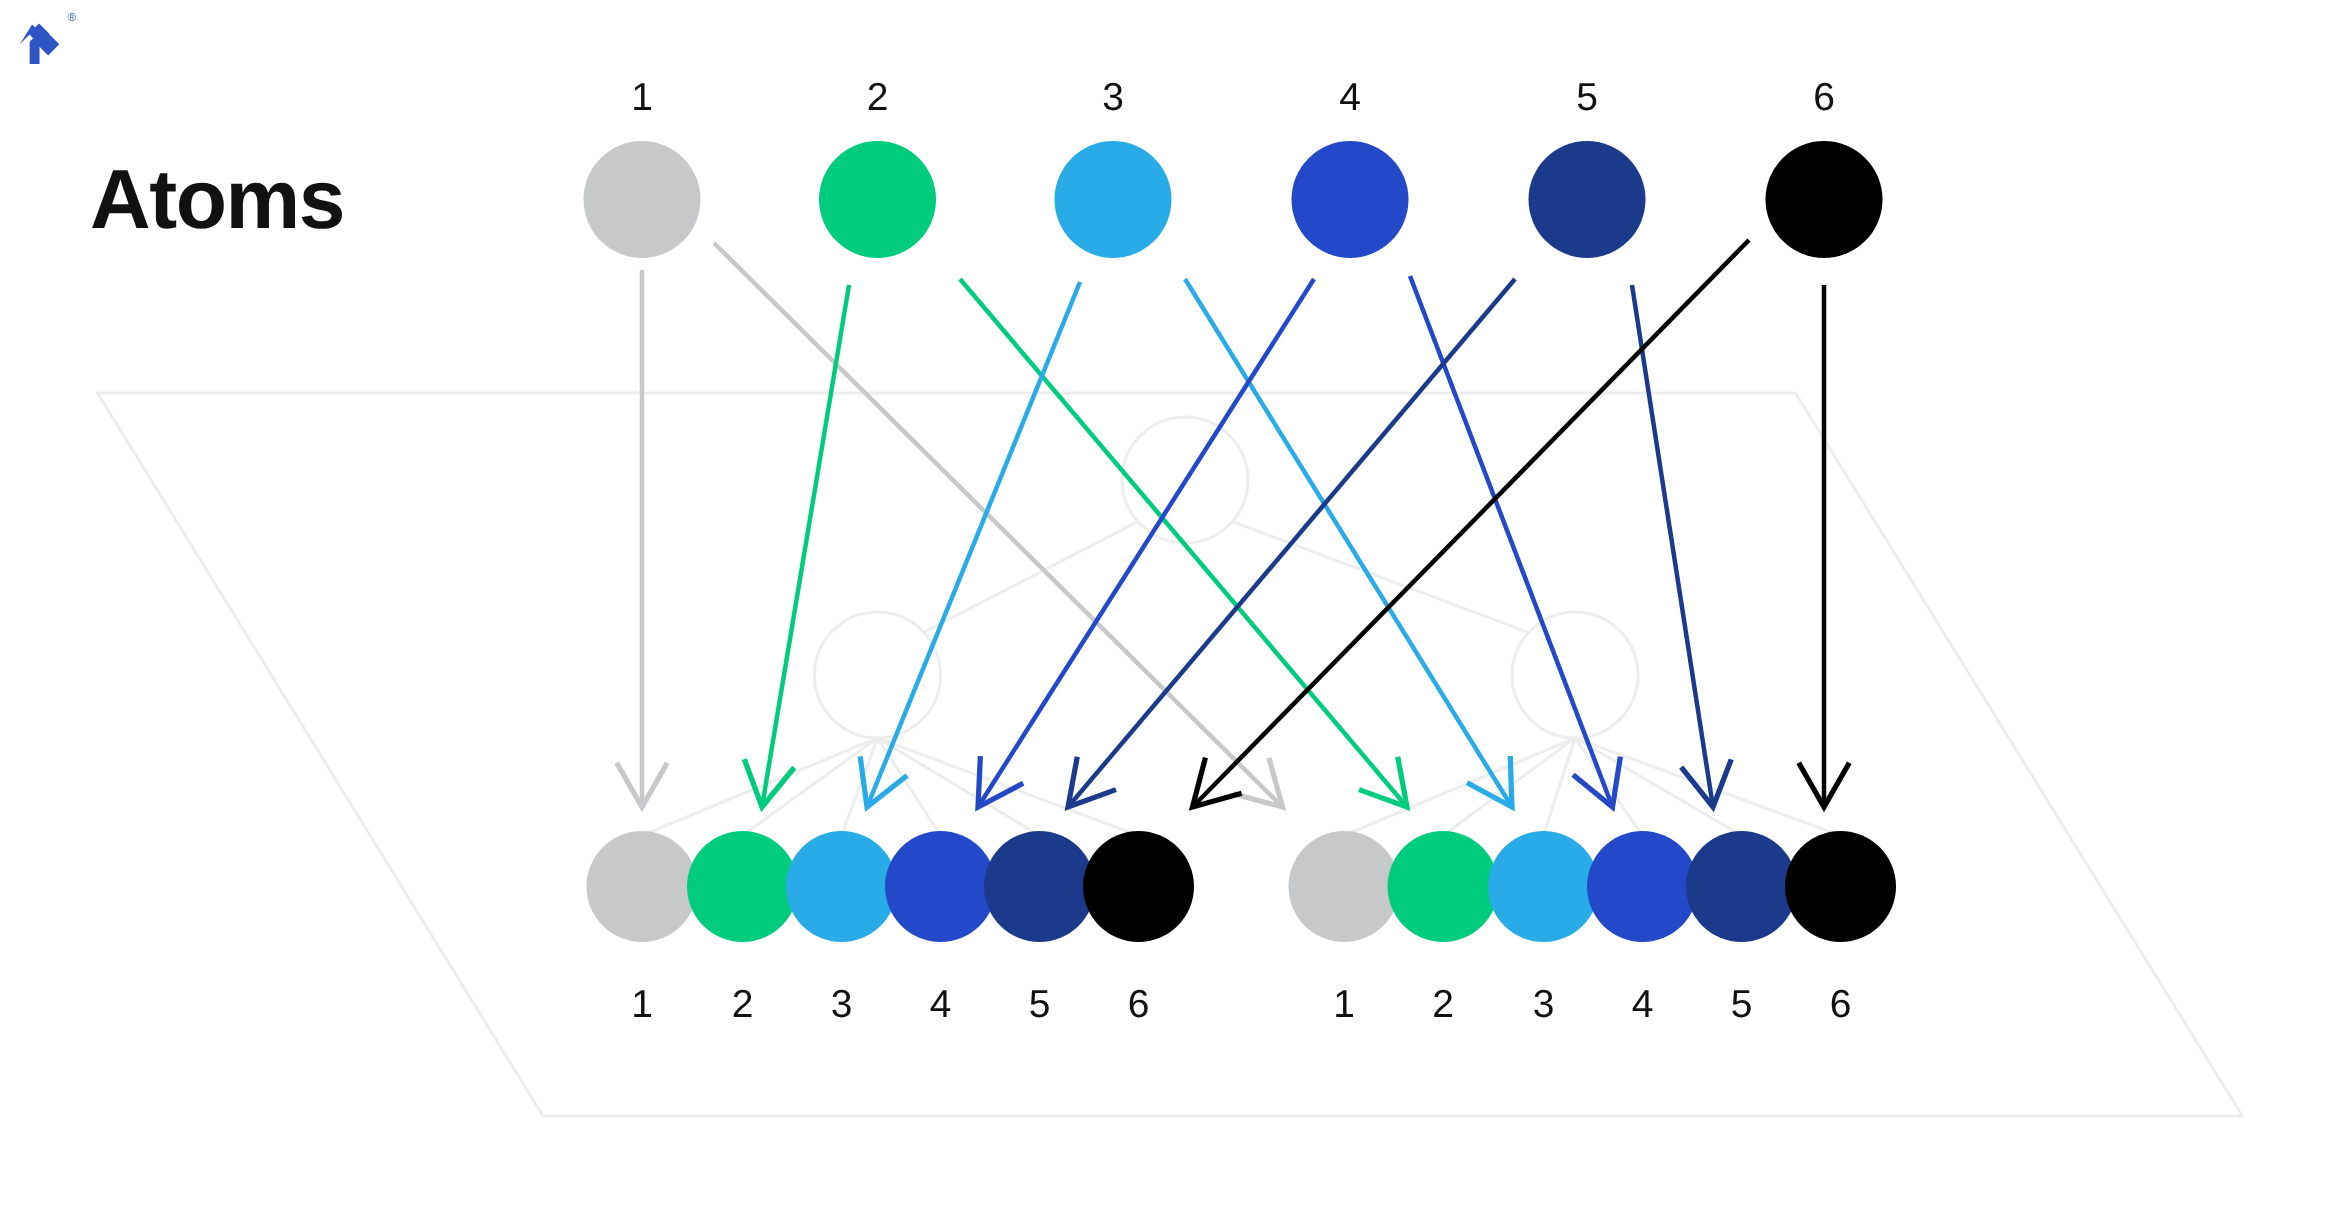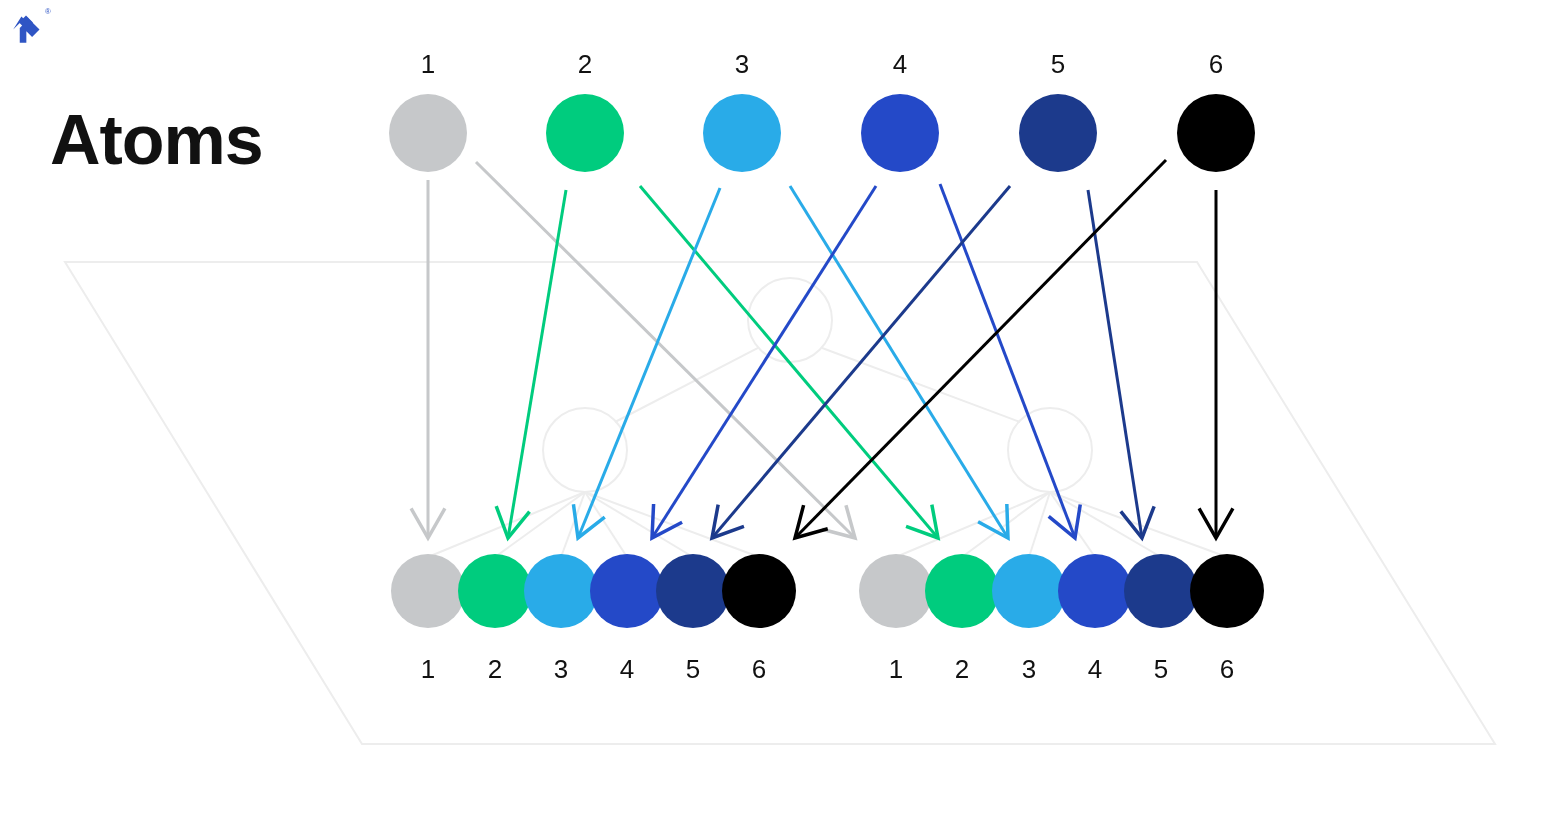--- a/index.html
+++ b/index.html
@@ -6,22 +6,22 @@
   body{
     width:1560px;height:820px;
     background:#ffffff;
     font-family:"Liberation Sans", sans-serif;
     overflow:hidden;
     position:relative;
   }
   #stage{position:absolute;inset:0;width:1560px;height:820px;}
   .title{
     position:absolute;
-    left:50px;top:100px;
-    font-size:70px;
+    left:60px;top:100px;
+    font-size:56px;
     font-weight:700;
     letter-spacing:-1px;
     color:#111111;
     font-family:"Liberation Sans", sans-serif;
   }
   svg{position:absolute;left:0;top:0;}
   .num{
     font-family:"Liberation Sans", sans-serif;
     font-size:26px;
     fill:#111111;

